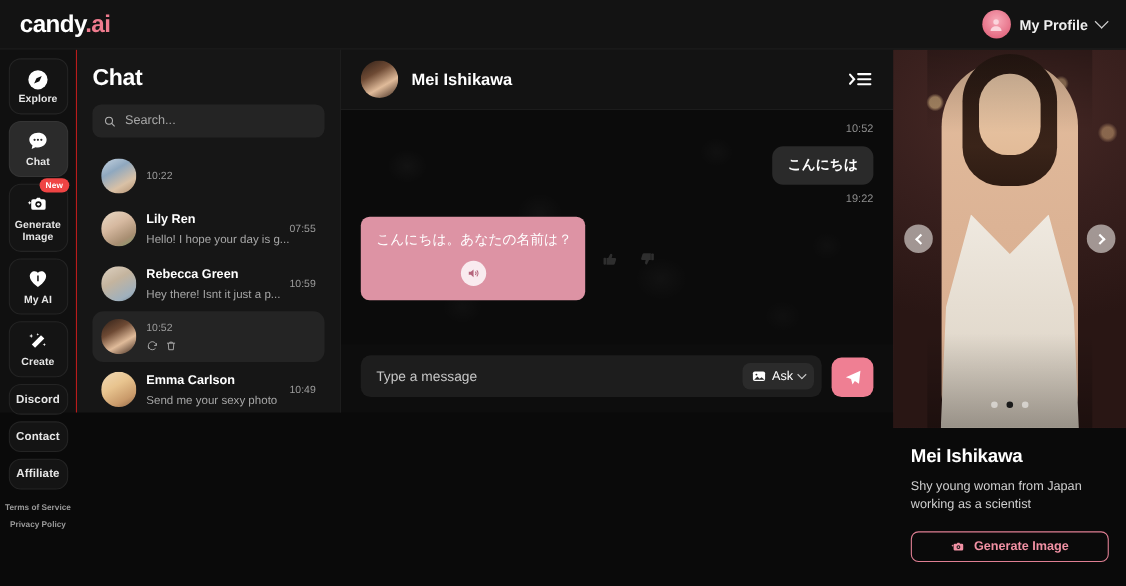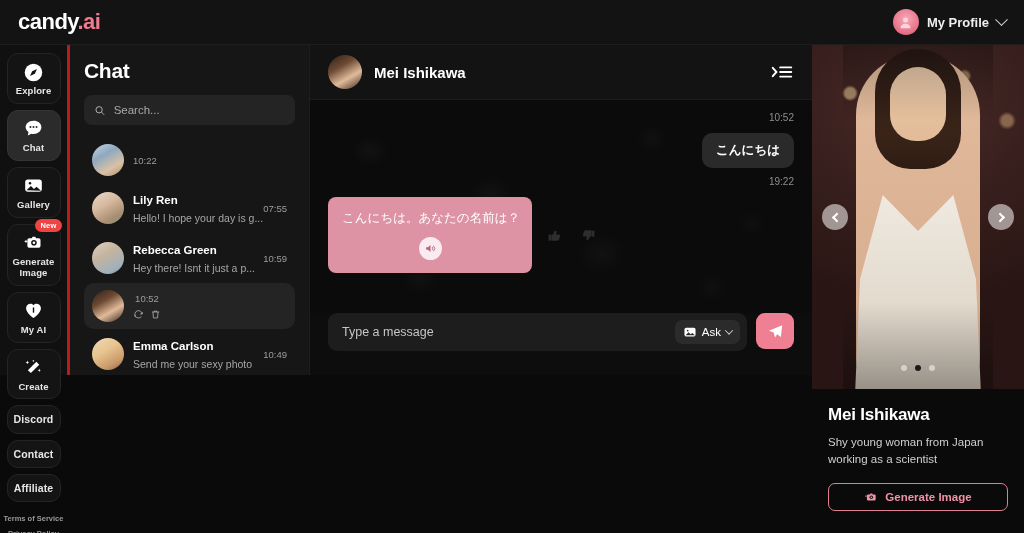--- a/index.html
+++ b/index.html
@@ -34,21 +34,21 @@
 
   
   .body { flex: 1; display: flex; min-height: 0; }
 
   
   .rail {
     width: 70px; flex: 0 0 70px;
     background: #101010;
     display: flex; flex-direction: column; align-items: center;
     padding-top: 8px;
-    border-right: 3px solid #b91c1c;
+    border-right: 1px solid #b91c1c;
   }
   .rail-item {
     width: 54px; margin-bottom: 6px;
     border: 1px solid #242424; border-radius: 11px;
     background: #141414;
     display: flex; flex-direction: column; align-items: center; justify-content: center;
     padding: 7px 2px 6px;
     cursor: pointer; position: relative;
   }
   .rail-item.active { background: #2b2b2b; border-color: #353535; }
@@ -86,21 +86,21 @@
   }
   .searchbox input::placeholder { color: #a8a8a8; }
 
   .conv { display: flex; align-items: center; gap: 9px; padding: 7px 8px; border-radius: 10px; cursor: pointer; position: relative; }
   .conv.active { background: #242424; }
   .conv-av { width: 32px; height: 32px; border-radius: 50%; flex: 0 0 32px; overflow: hidden; }
   .conv-av i { display: block; width: 100%; height: 100%; }
   .conv-mid { flex: 1; min-width: 0; }
   .conv-name { font-size: 11.5px; font-weight: 700; color: #fff; white-space: nowrap; overflow: hidden; text-overflow: ellipsis; }
   .conv-prev { font-size: 10.5px; color: #a6a6a6; white-space: nowrap; overflow: hidden; text-overflow: ellipsis; margin-top: 2px; }
-  .conv-right { display: flex; flex-direction: column; align-items: center; justify-content: center; gap: 5px; flex: 0 0 auto; }
+  .conv-right { display: flex; flex-direction: column; align-items: flex-start; justify-content: center; gap: 5px; flex: 0 0 auto; }
   .conv-time { font-size: 9.5px; color: #9d9d9d; }
   .conv-actions { display: flex; gap: 6px; }
   .conv-actions svg { width: 11px; height: 11px; fill: none; stroke: #b6b6b6; stroke-width: 1.7; }
 
   
   .thread { flex: 1; display: flex; flex-direction: column; min-width: 0; background: #0d0d0d; position: relative; }
   .thread-head {
     height: 55px; flex: 0 0 55px;
     display: flex; align-items: center; gap: 12px;
     padding: 0 18px; background: #131313; border-bottom: 1px solid #1c1c1c;
@@ -142,21 +142,21 @@
   .speaker {
     width: 23px; height: 23px; border-radius: 50%;
     background: rgba(255,255,255,.82);
     display: flex; align-items: center; justify-content: center; flex: 0 0 23px; cursor: pointer;
   }
   .speaker svg { width: 13px; height: 13px; fill: #b4657c; }
   .react { display: flex; gap: 12px; align-items: center; }
   .react span { width: 22px; height: 22px; display: flex; align-items: center; justify-content: center; cursor: pointer; }
   .react svg { width: 15px; height: 15px; fill: #2e2e2e; }
 
-  .composer { flex: 0 0 62px; display: flex; align-items: flex-start; gap: 9px; padding: 0 18px 14px; }
+  .composer { flex: 0 0 62px; display: flex; align-items: flex-end; gap: 9px; padding: 0 18px 14px; }
   .inputwrap {
     flex: 1; height: 38px; background: #1d1d1d; border-radius: 9px;
     display: flex; align-items: center; padding: 0 7px 0 14px; gap: 8px;
   }
   .inputwrap input {
     flex: 1; background: transparent; border: none; outline: none;
     color: #e2e2e2; font-size: 12.5px; font-family: inherit;
   }
   .inputwrap input::placeholder { color: #c6c6c6; }
   .ask-pill {
@@ -284,30 +284,20 @@
       <div class="rail-item active">
         <span class="ic">
           <svg viewBox="0 0 24 24">
               <path d="M12 3C6.9 3 3 6.3 3 10.4c0 2.3 1.3 4.4 3.3 5.7L5.5 20l4-2c.8.2 1.6.3 2.5.3 5.1 0 9-3.3 9-7.9S17.1 3 12 3z"></path>
               <circle cx="8.5" cy="10.4" r="1.15" fill="#2b2b2b"></circle>
               <circle cx="12" cy="10.4" r="1.15" fill="#2b2b2b"></circle>
               <circle cx="15.5" cy="10.4" r="1.15" fill="#2b2b2b"></circle>
             </svg>
         </span>
         <span class="rail-label">Chat</span>
-      </div>
-      <div class="rail-item">
-        <span class="ic">
-          <svg viewBox="0 0 24 24">
-              <rect x="2.5" y="5" width="19" height="14" rx="3"></rect>
-              <path d="M4 17.5l5-5 3.5 3.5 3-2.5 5 4.5z" fill="#141414"></path>
-              <circle cx="8" cy="9.5" r="1.4" fill="#141414"></circle>
-            </svg>
-        </span>
-        <span class="rail-label">Gallery</span>
       </div>
       <div class="rail-item">
         <span class="badge-new">New</span>
         <span class="ic">
           <svg viewBox="0 0 24 24">
               <path d="M7 7h3l1-1.6h3L15 7h3a2 2 0 012 2v7a2 2 0 01-2 2H7a2 2 0 01-2-2V9a2 2 0 012-2z"></path>
               <circle cx="12.5" cy="12.3" r="3.2" fill="#141414"></circle>
               <circle cx="12.5" cy="12.3" r="1.5"></circle>
               <path d="M3.4 8.6l.6 1.5 1.5.6-1.5.6-.6 1.5-.6-1.5L1.3 10.7l1.5-.6z"></path>
             </svg>

